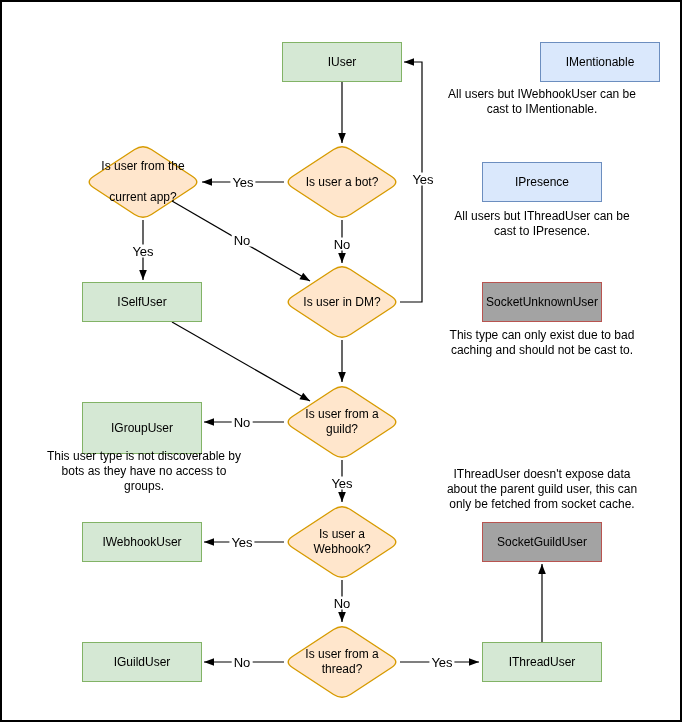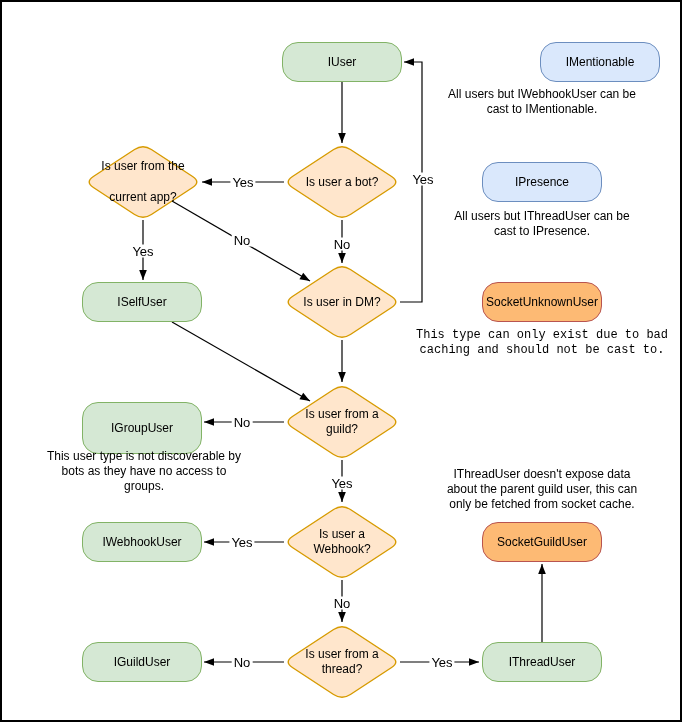--- a/index.html
+++ b/index.html
@@ -4,27 +4,27 @@
 <style>
   html,body{margin:0;padding:0;background:#fff;}
   #canvas{
     position:relative;width:682px;height:722px;box-sizing:border-box;
     border:2px solid #000;background:#fff;overflow:hidden;
     font-family:"Liberation Sans",sans-serif;color:#000;
   }
   #edges-svg{position:absolute;left:0;top:0;width:678px;height:718px;}
   .edge{fill:none;stroke:#000;stroke-width:1.2px;}
   .node-box{
-    position:absolute;box-sizing:border-box;border:1.5px solid;border-radius:16px;
+    position:absolute;box-sizing:border-box;border:1.5px solid;border-radius:0;
     display:flex;flex-direction:column;align-items:center;justify-content:center;
     text-align:center;font-size:12px;line-height:15px;
   }
   .node-box.green{background:#d5e8d4;border-color:#82b366;}
   .node-box.blue{background:#dae8fc;border-color:#6c8ebf;}
-  .node-box.red{background:#fdba74;border-color:#b85450;text-align:center;}
+  .node-box.red{background:#a3a3a3;border-color:#b85450;text-align:center;}
   .diamond-label{
     position:absolute;display:flex;flex-direction:column;align-items:center;justify-content:center;
     text-align:center;font-size:12px;line-height:15px;
   }
   .edge-label{
     position:absolute;transform:translate(-50%,-50%);background:#fff;
     font-size:13px;line-height:13px;padding:0 2px;white-space:nowrap;
   }
   .annotation{
     position:absolute;transform:translateX(-50%);text-align:center;
@@ -132,21 +132,21 @@
       <span class="edge-label" style="left: 240px; top: 660px;">No</span>
       <span class="edge-label" style="left: 440px; top: 660px;">Yes</span>
       <div class="annotation" style="left: 540px; top: 85px;">
         <div>All users but IWebhookUser can be</div>
         <div>cast to IMentionable.</div>
       </div>
       <div class="annotation" style="left: 540px; top: 207px;">
         <div>All users but IThreadUser can be</div>
         <div>cast to IPresence.</div>
       </div>
-      <div class="annotation" style="left: 540px; top: 326px; font-family: Liberation Mono, monospace;">
+      <div class="annotation" style="left: 540px; top: 326px;">
         <div>This type can only exist due to bad</div>
         <div>caching and should not be cast to.</div>
       </div>
       <div class="annotation" style="left: 540px; top: 465px;">
         <div>IThreadUser doesn't expose data</div>
         <div>about the parent guild user, this can</div>
         <div>only be fetched from socket cache.</div>
       </div>
       <div class="annotation" style="left: 142px; top: 447px;">
         <div>This user type is not discoverable by</div>

